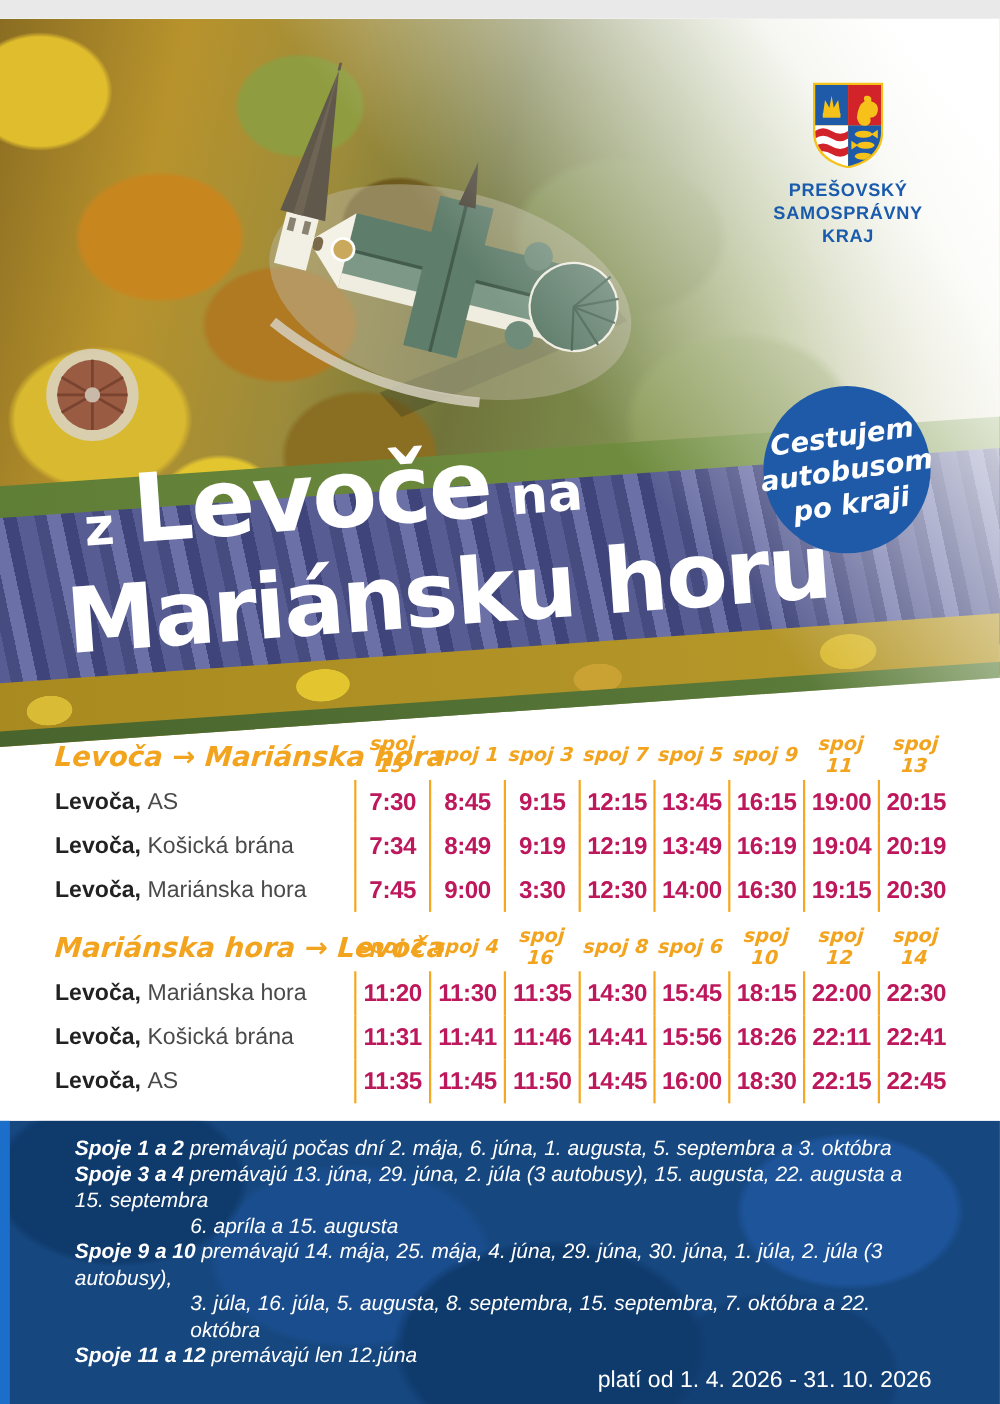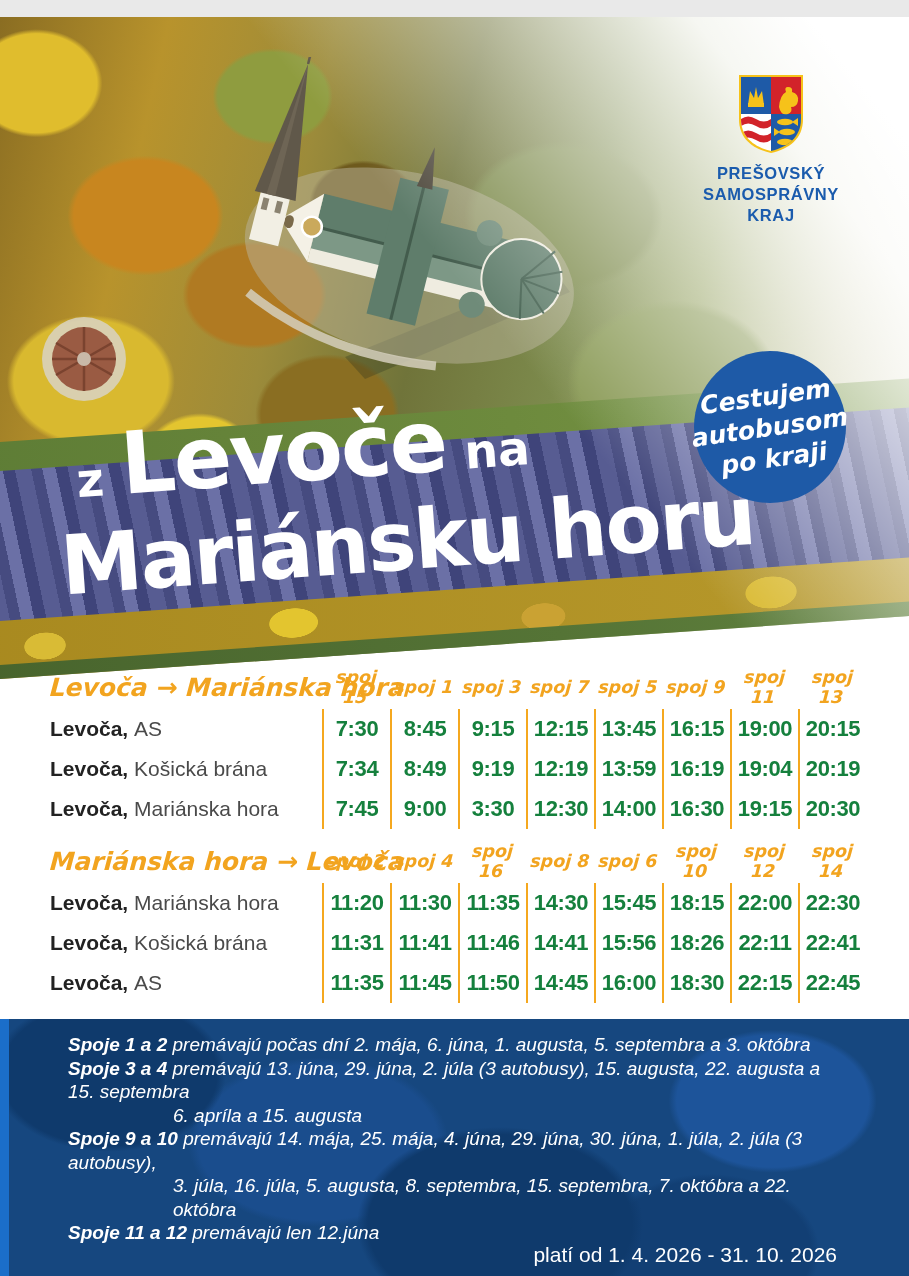--- a/index.html
+++ b/index.html
@@ -64,37 +64,37 @@
   .tt-block{margin-bottom:10px;}
   .tt-row{display:grid;grid-template-columns:272px repeat(8,1fr);align-items:center;height:40px;}
   .tt-row.tt-head{height:44px;}
   .script{font-family:"DejaVu Sans",sans-serif;font-style:italic;font-weight:bold;
     color:#f2a41f;transform:skewX(-4deg);}
   .tt-route{font-size:25px;white-space:nowrap;}
   .tt-col{font-size:17.5px;text-align:center;}
   .tt-stop{font-size:21px;color:#4a4a4a;white-space:nowrap;}
   .tt-stop b{color:#222;}
   .tt-time{height:100%;display:flex;align-items:center;justify-content:center;
-    border-left:2px solid #f5a81f;font-weight:bold;font-size:22px;color:#15803d;letter-spacing:-.4px;}
+    border-left:2px solid #f5a81f;font-weight:bold;font-size:22px;color:#be185d;letter-spacing:-.4px;}
 
   
   .notes{position:absolute;top:1002px;left:0;width:909px;height:274px;color:#fff;
     background:
       radial-gradient(180px 120px at 12% 20%, #0f3a6c 0 60%, transparent 65%),
       radial-gradient(220px 150px at 55% 75%, #0f3a6c 0 60%, transparent 65%),
       radial-gradient(160px 110px at 85% 30%, #1d549a 0 60%, transparent 65%),
       radial-gradient(200px 130px at 35% 45%, #1a4d8d 0 60%, transparent 65%),
       radial-gradient(170px 120px at 78% 85%, #123f74 0 60%, transparent 65%),
       #16477f;
     box-sizing:border-box;padding:14px 60px 0 68px;}
   .notes::before{content:"";position:absolute;left:0;top:0;bottom:0;width:9px;background:#1b6ec9;}
   .note-line{font-size:19px;line-height:23.5px;font-style:italic;}
   .note-line b{font-weight:bold;}
   .note-cont{padding-left:105px;}
-  .validity{position:absolute;right:72px;top:224px;font-size:21px;color:#fff;text-align:right;}
+  .validity{position:absolute;right:62px;top:224px;font-size:21px;color:#fff;text-align:right;}
 </style>
 </head>
 <body>
 
 <div class="poster">
 
   <section class="photo">
     <div class="photo-base"></div>
     <div class="band band-grass1"></div>
     <div class="band band-road"></div>
@@ -227,21 +227,21 @@
           <div class="tt-time">16:15</div>
           <div class="tt-time">19:00</div>
           <div class="tt-time">20:15</div>
         </div>
         <div class="tt-row">
           <div class="tt-stop"><b>Levoča, </b><span>Košická brána</span></div>
           <div class="tt-time">7:34</div>
           <div class="tt-time">8:49</div>
           <div class="tt-time">9:19</div>
           <div class="tt-time">12:19</div>
-          <div class="tt-time">13:59</div>
+          <div class="tt-time">13:49</div>
           <div class="tt-time">16:19</div>
           <div class="tt-time">19:04</div>
           <div class="tt-time">20:19</div>
         </div>
         <div class="tt-row">
           <div class="tt-stop"><b>Levoča, </b><span>Mariánska hora</span></div>
           <div class="tt-time">7:45</div>
           <div class="tt-time">9:00</div>
           <div class="tt-time">3:30</div>
           <div class="tt-time">12:30</div>

